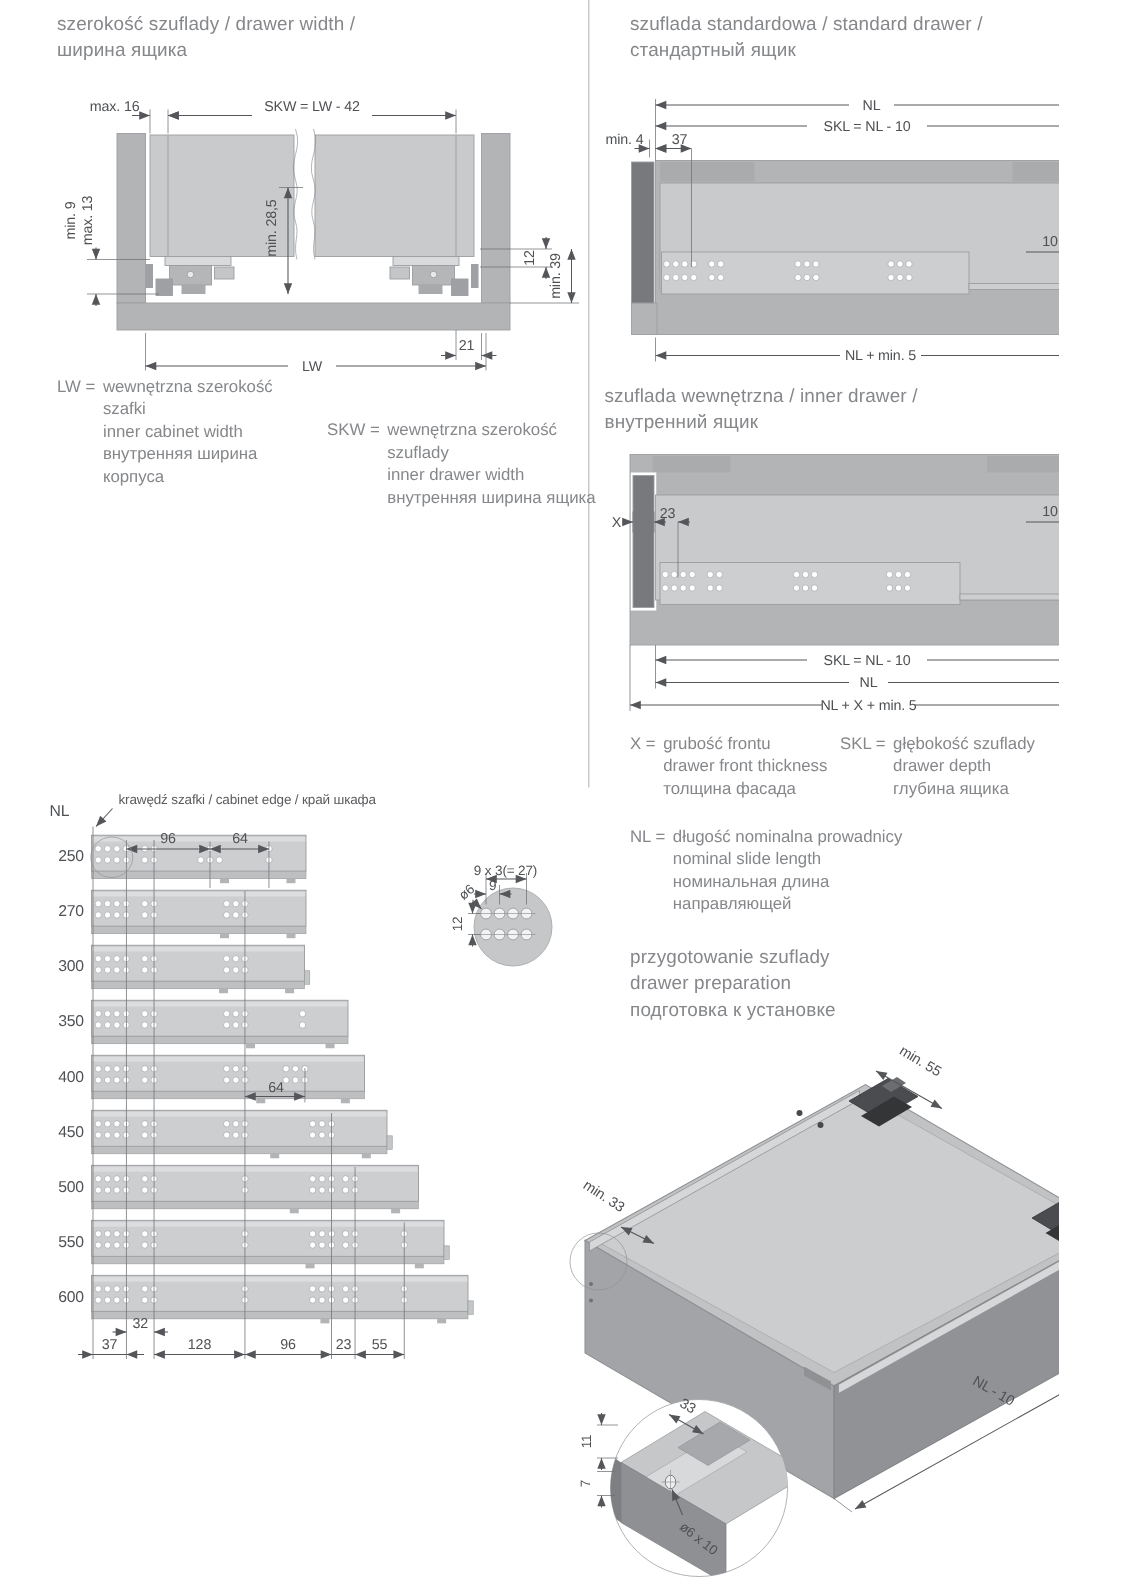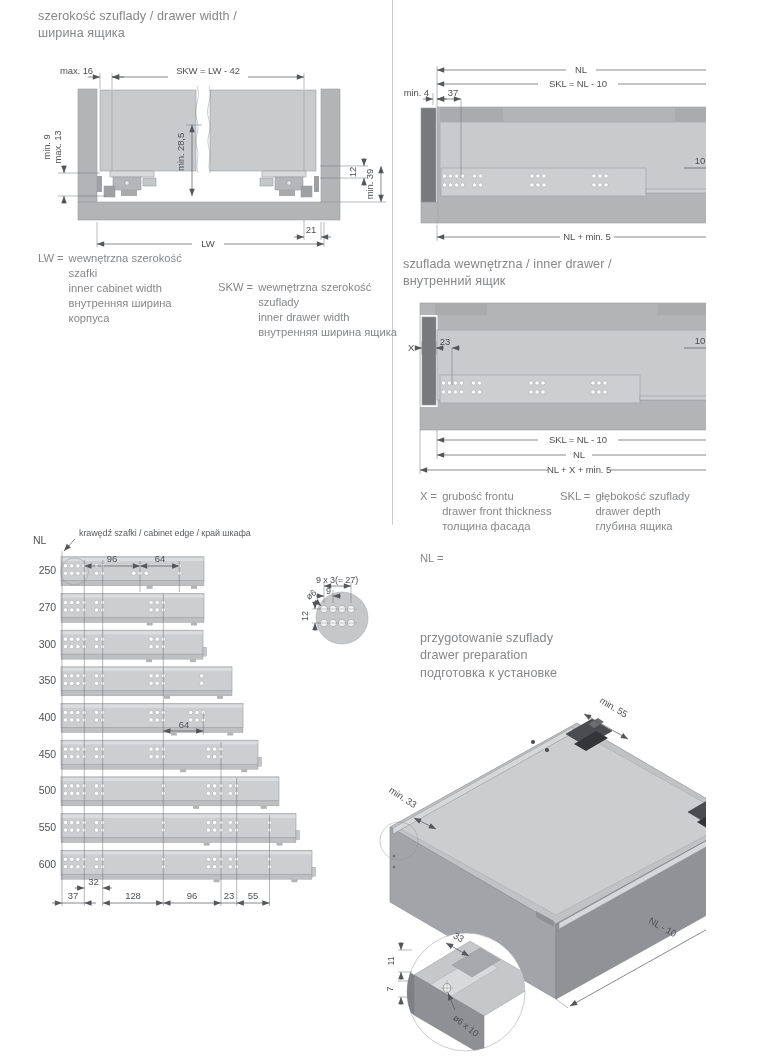--- a/index.html
+++ b/index.html
@@ -37,20 +37,24 @@
         </clipPath>
     </defs>
   </svg>
 
   <div class="divider" style="left:392px;top:0;width:1px;height:525px"></div>
 
   <div class="title" style="left:38px;top:8px">
     <div>szerokość szuflady / drawer width /</div>
     <div>ширина ящика</div>
   </div>
+  <div class="title" style="left:420px;top:8px">
+    <div>szuflada standardowa / standard drawer /</div>
+    <div>стандартный ящик</div>
+  </div>
   <div class="title" style="left:403px;top:256px">
     <div>szuflada wewnętrzna / inner drawer /</div>
     <div>внутренний ящик</div>
   </div>
   <div class="sec" style="left:420px;top:630px">
     <div>przygotowanie szuflady</div>
     <div>drawer preparation</div>
     <div>подготовка к установке</div>
   </div>
 
@@ -84,20 +88,26 @@
   <div class="leg" style="left:560px;top:489px">
     <span class="sym"><span>SKL</span> <span>=</span></span>
     <span>
       <div>głębokość szuflady</div>
       <div>drawer depth</div>
       <div>глубина ящика</div>
     </span>
   </div>
   <div class="leg" style="left:420px;top:551px">
     <span class="sym"><span>NL</span> <span>=</span></span>
+    <span>
+      <div>długość nominalna prowadnicy</div>
+      <div>nominal slide length</div>
+      <div>номинальная длина</div>
+      <div>направляющей</div>
+    </span>
   </div>
 
   <svg style="left:30px;top:58px" width="375" height="195" viewBox="30 58 375 195">
     <g>
       <rect x="78" y="89" width="19" height="113" class="shape" fill="#b2b4b6"></rect>
       <rect x="321" y="89" width="19" height="113" class="shape" fill="#b2b4b6"></rect>
       <rect x="78" y="202" width="262" height="18" class="shape" fill="#b2b4b6"></rect>
     </g>
     <g>
       <rect x="100" y="90" width="96" height="81" class="shape" fill="#c8cacc"></rect>

